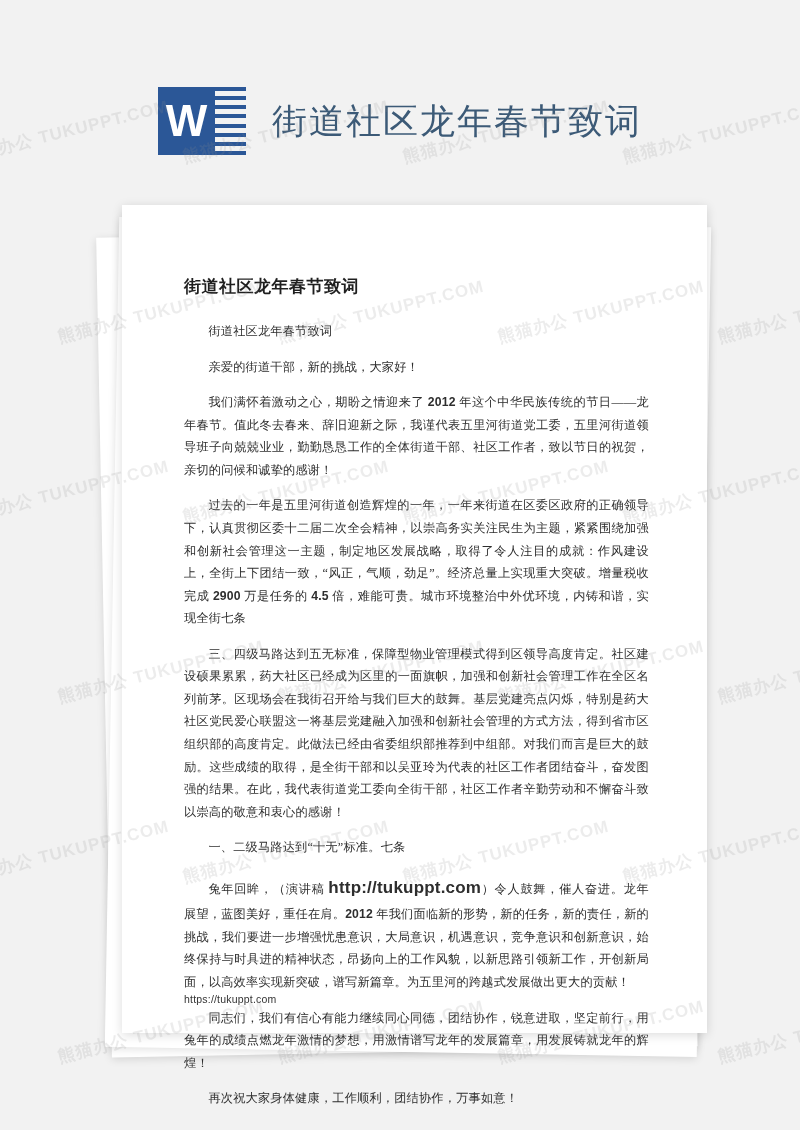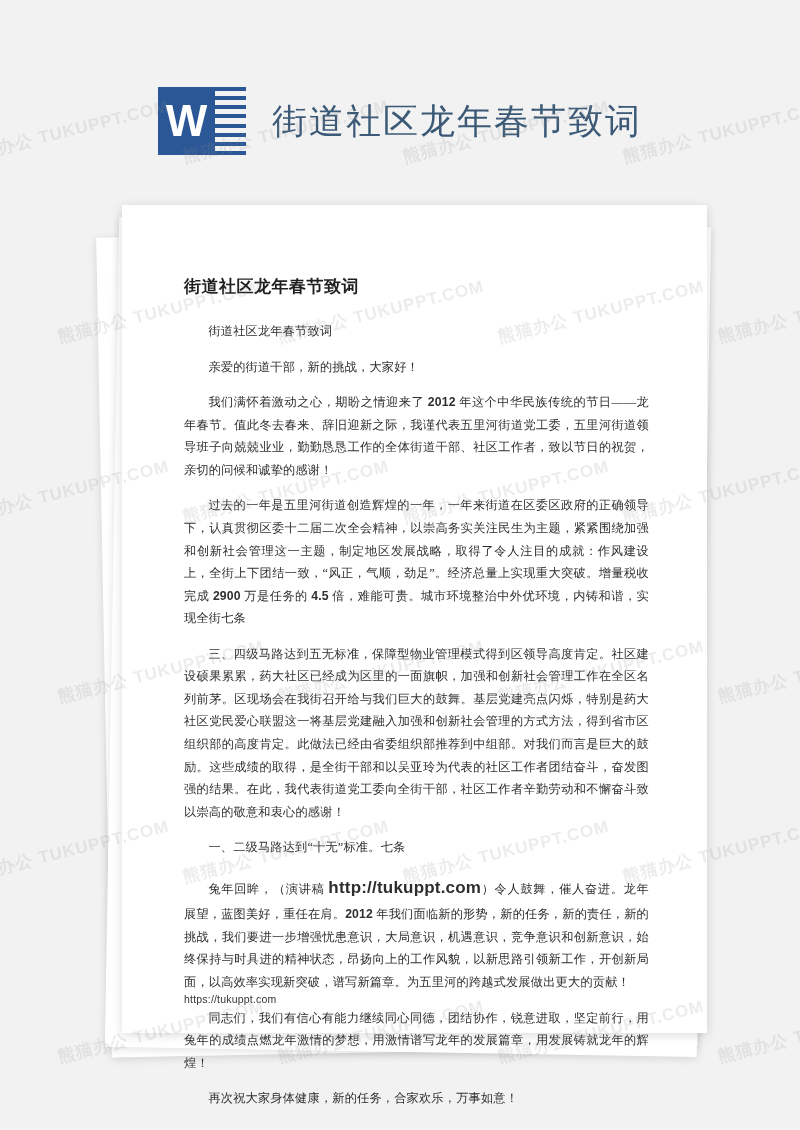--- a/index.html
+++ b/index.html
@@ -222,21 +222,21 @@
   <div class="doc-heading">街道社区龙年春节致词</div>
 
   <p class="para">街道社区龙年春节致词</p>
   <p class="para">亲爱的街道干部，新的挑战，大家好！</p>
   <p class="para">我们满怀着激动之心，期盼之情迎来了 <span class="num">2012</span> 年这个中华民族传统的节日——龙年春节。值此冬去春来、辞旧迎新之际，我谨代表五里河街道党工委，五里河街道领导班子向兢兢业业，勤勤恳恳工作的全体街道干部、社区工作者，致以节日的祝贺，亲切的问候和诚挚的感谢！</p>
   <p class="para">过去的一年是五里河街道创造辉煌的一年，一年来街道在区委区政府的正确领导下，认真贯彻区委十二届二次全会精神，以崇高务实关注民生为主题，紧紧围绕加强和创新社会管理这一主题，制定地区发展战略，取得了令人注目的成就：作风建设上，全街上下团结一致，“风正，气顺，劲足”。经济总量上实现重大突破。增量税收完成 <span class="num">2900</span> 万是任务的 <span class="num">4.5</span> 倍，难能可贵。城市环境整治中外优环境，内铸和谐，实现全街七条</p>
   <p class="para">三、四级马路达到五无标准，保障型物业管理模式得到区领导高度肯定。社区建设硕果累累，药大社区已经成为区里的一面旗帜，加强和创新社会管理工作在全区名列前茅。区现场会在我街召开给与我们巨大的鼓舞。基层党建亮点闪烁，特别是药大社区党民爱心联盟这一将基层党建融入加强和创新社会管理的方式方法，得到省市区组织部的高度肯定。此做法已经由省委组织部推荐到中组部。对我们而言是巨大的鼓励。这些成绩的取得，是全街干部和以吴亚玲为代表的社区工作者团结奋斗，奋发图强的结果。在此，我代表街道党工委向全街干部，社区工作者辛勤劳动和不懈奋斗致以崇高的敬意和衷心的感谢！</p>
   <p class="para">一、二级马路达到“十无”标准。七条</p>
   <p class="para">兔年回眸，（演讲稿 <span class="inline-url">http://tukuppt.com</span>）令人鼓舞，催人奋进。龙年展望，蓝图美好，重任在肩。<span class="num">2012</span> 年我们面临新的形势，新的任务，新的责任，新的挑战，我们要进一步增强忧患意识，大局意识，机遇意识，竞争意识和创新意识，始终保持与时具进的精神状态，昂扬向上的工作风貌，以新思路引领新工作，开创新局面，以高效率实现新突破，谱写新篇章。为五里河的跨越式发展做出更大的贡献！</p>
   <p class="para">同志们，我们有信心有能力继续同心同德，团结协作，锐意进取，坚定前行，用兔年的成绩点燃龙年激情的梦想，用激情谱写龙年的发展篇章，用发展铸就龙年的辉煌！</p>
-  <p class="para">再次祝大家身体健康，新的任务，合家欢乐，万事如意！</p>
+  <p class="para">再次祝大家身体健康，工作顺利，团结协作，万事如意！</p>
 
   <div class="doc-footer-url">https://tukuppt.com</div>
 </div>
 
 <div class="watermark-layer" id="wm-layer">
     <div class="wm" style="left: -40px; top: 120px;"><span class="wm-cn">熊猫办公</span><span>TUKUPPT.COM</span></div>
     <div class="wm" style="left: 180px; top: 120px;"><span class="wm-cn">熊猫办公</span><span>TUKUPPT.COM</span></div>
     <div class="wm" style="left: 400px; top: 120px;"><span class="wm-cn">熊猫办公</span><span>TUKUPPT.COM</span></div>
     <div class="wm" style="left: 620px; top: 120px;"><span class="wm-cn">熊猫办公</span><span>TUKUPPT.COM</span></div>
     <div class="wm" style="left: 55px; top: 300px;"><span class="wm-cn">熊猫办公</span><span>TUKUPPT.COM</span></div>

